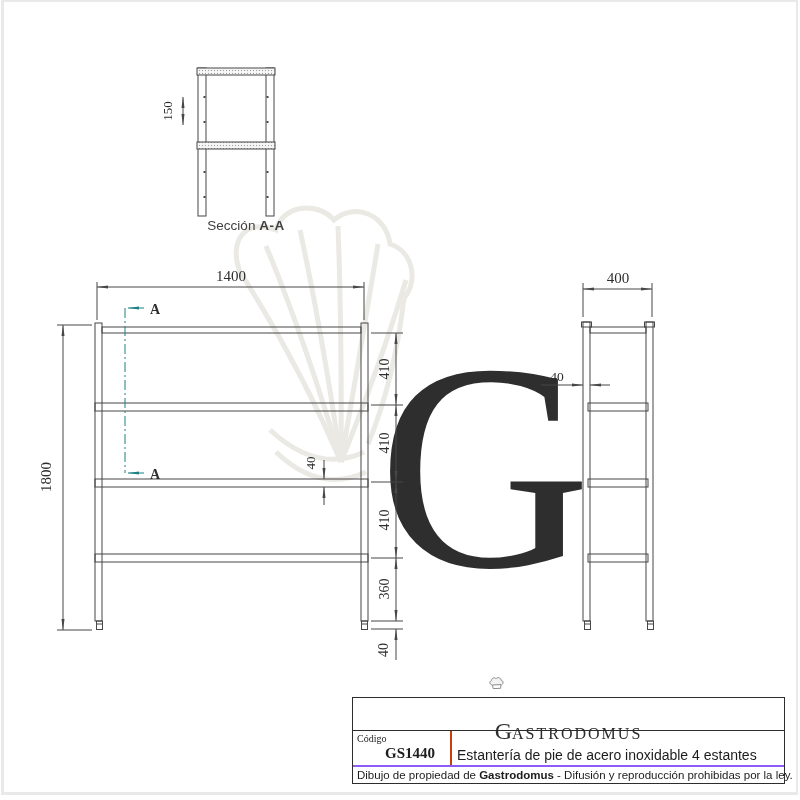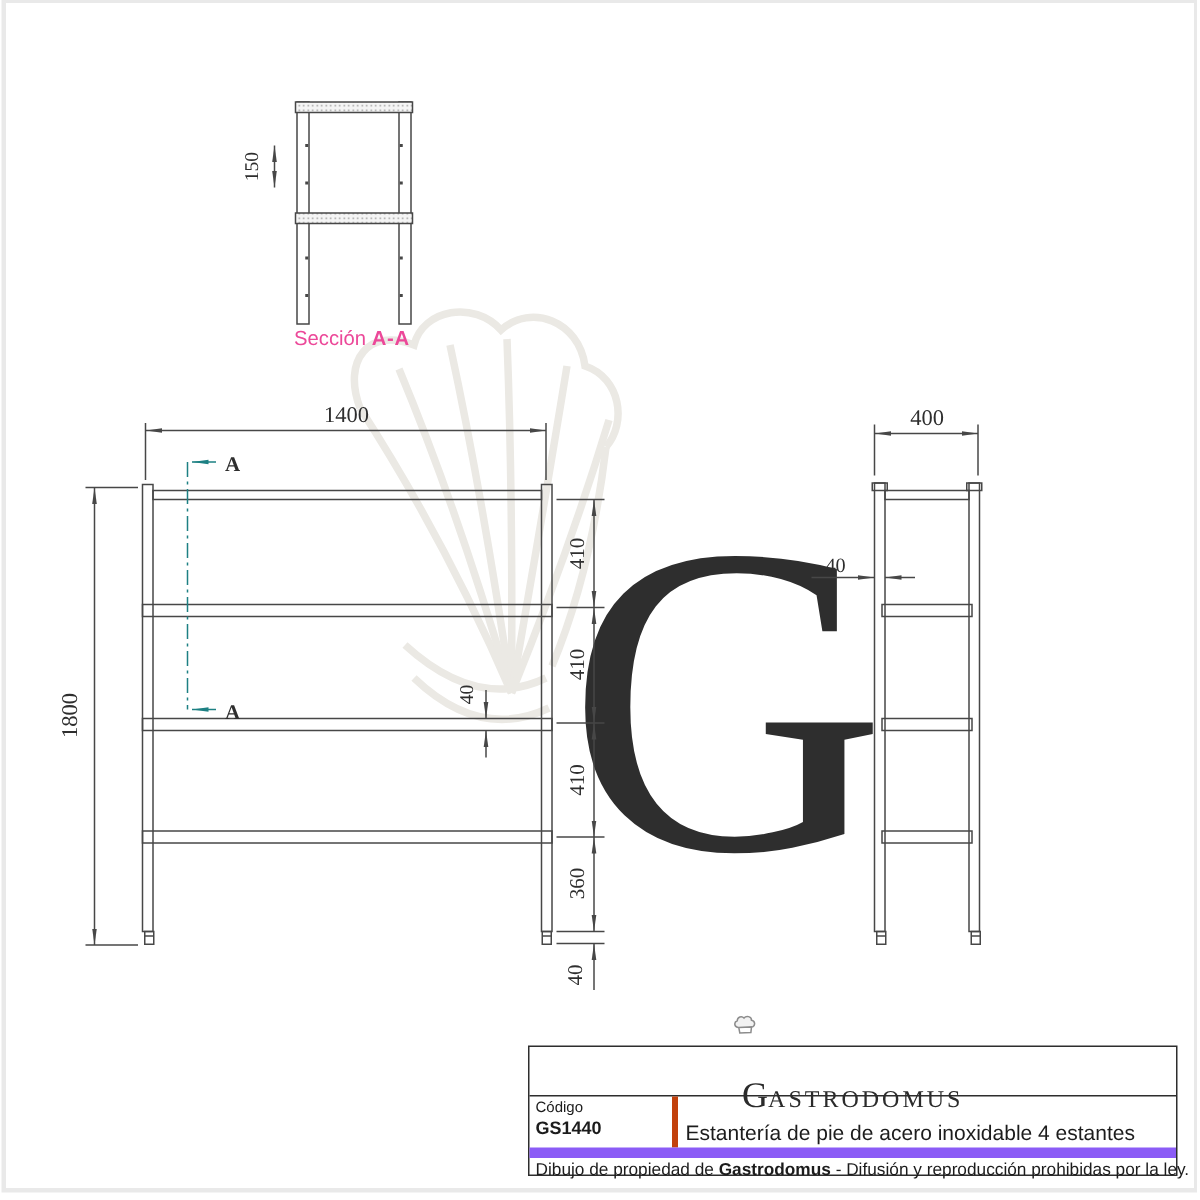--- a/index.html
+++ b/index.html
@@ -4,39 +4,39 @@
 <style>
   html,body{margin:0;padding:0;background:#fff;}
   body{width:800px;height:800px;position:relative;overflow:hidden;
        font-family:"Liberation Sans",sans-serif;}
   svg text{font-family:"Liberation Serif",serif;fill:#2e2e2e;}
   .page-frame{position:absolute;left:1px;top:0;right:2px;bottom:5px;
       border:2px solid #e9e9e9;border-left-width:3px;border-bottom-width:3px;
       pointer-events:none;}
   .notes{position:absolute;left:322px;top:138px;font-size:13.5px;color:#1a1a1a;
       line-height:20px;white-space:nowrap;}
-  .section-label{position:absolute;left:196px;top:218px;width:100px;
-      font-size:13.5px;color:#ec4899;white-space:nowrap;}
+  .section-label{position:absolute;left:196px;top:218px;width:100px;text-align:center;
+      font-size:13.5px;color:#404040;white-space:nowrap;}
   .section-label b{letter-spacing:.5px;}
   
   .title-block{position:absolute;left:352px;top:697px;width:433px;height:87px;
       border:1px solid #2d2d2d;background:#fff;box-sizing:border-box;
       display:flex;flex-direction:column;color:#1c1c1c;}
   .tb-row1{height:32px;display:flex;align-items:center;justify-content:center;}
   .tb-logo{position:relative;display:flex;align-items:baseline;color:#2b2b2b;}
   .tb-hat{position:absolute;left:-7px;top:-9px;}
   .brand-g{font-family:"Liberation Serif",serif;font-size:24px;line-height:1;}
   .brand-rest{font-family:"Liberation Serif",serif;font-size:16px;letter-spacing:2px;line-height:1;margin-top:41px;}
   .tb-row2{border-top:1px solid #2d2d2d;flex:1;display:flex;}
-  .tb-cell-code{width:99px;border-right:4px solid #c2410c;padding:2px 4px;box-sizing:border-box;}
+  .tb-cell-code{width:99px;border-right:2px solid #c2410c;padding:2px 4px;box-sizing:border-box;font-family:Liberation Serif, serif;}
   .tb-cell-desc{flex:1;padding:2px 5px;}
   .tb-label{font-size:10px;}
-  .tb-code-value{font-size:12px;font-weight:bold;margin-top:1px;}
+  .tb-code-value{font-size:15px;font-weight:bold;margin-top:1px;margin-left:28px;}
   .tb-desc-value{font-size:14px;margin-top:14px;white-space:nowrap;}
-  .tb-row3{border-top:7px solid #8b5cf6;height:17px;font-size:11.5px;
+  .tb-row3{border-top:2px solid #8b5cf6;height:17px;font-size:11.5px;
       padding:2px 4px;white-space:nowrap;box-sizing:content-box;}
 </style>
 </head>
 <body>
 
 
 
 <svg width="800" height="800" viewBox="0 0 800 800">
   <defs>
     <marker id="arr" viewBox="0 0 10 4" refX="10" refY="2" markerWidth="11" markerHeight="4.4" orient="auto-start-reverse">

